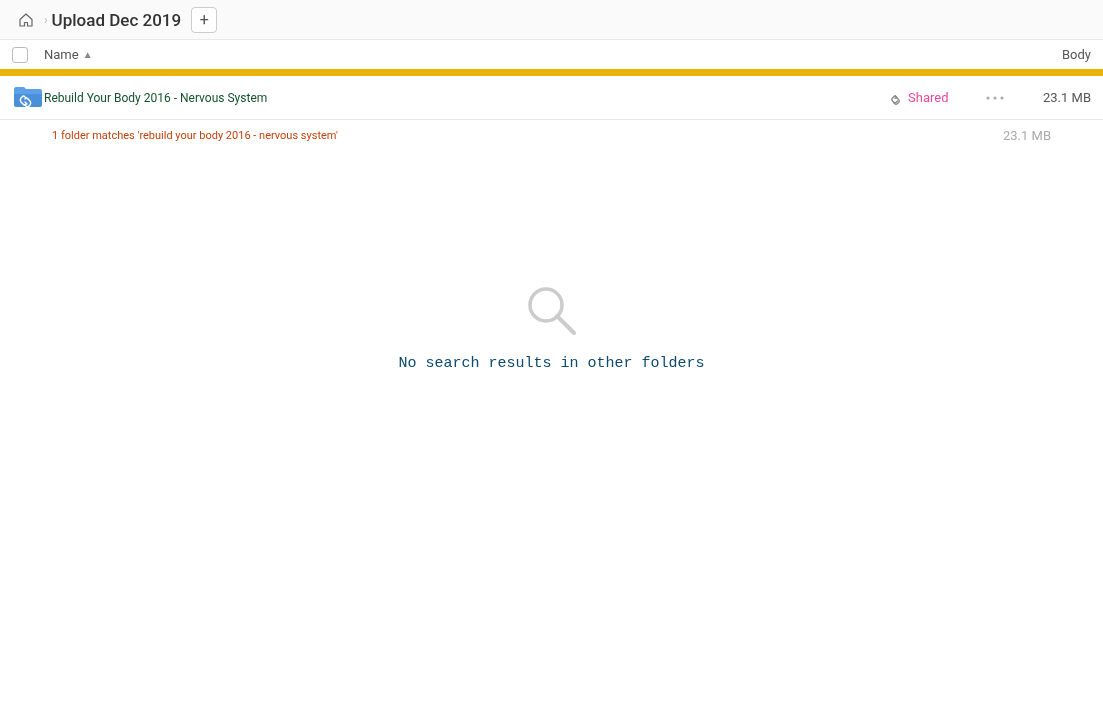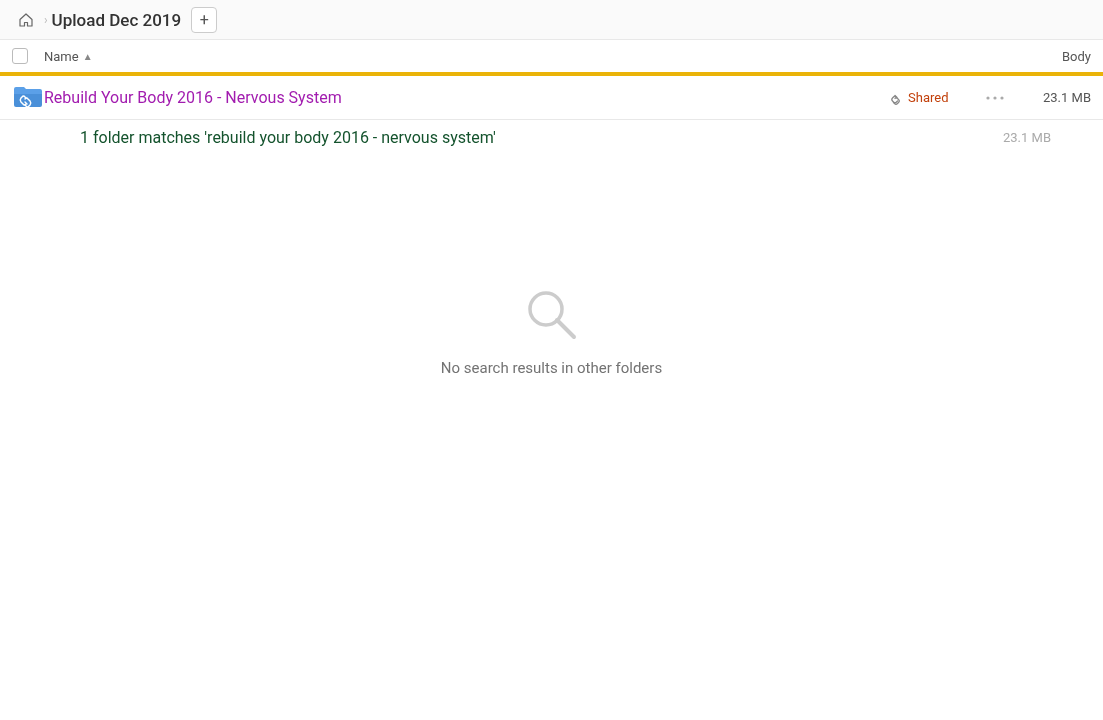--- a/index.html
+++ b/index.html
@@ -65,21 +65,21 @@
       font-size: 16px;
       line-height: 1;
     }
 
     
     .column-header {
       display: flex;
       align-items: center;
       padding: 0 12px;
       height: 36px;
-      border-bottom: 4px solid #eab308;
+      border-bottom: 7px solid #eab308;
       background: #fff;
     }
 
     .col-checkbox {
       width: 32px;
       display: flex;
       align-items: center;
     }
 
     .col-name {
@@ -117,29 +117,29 @@
       justify-content: center;
     }
 
     .folder-icon-svg {
       width: 28px;
       height: 22px;
     }
 
     .file-name {
       flex: 1;
-      font-size: 16px;
-      color: #a21caf;
+      font-size: 12px;
+      color: #14532d;
     }
 
     .file-shared {
       display: flex;
       align-items: center;
       gap: 5px;
-      color: #c2410c;
+      color: #ec4899;
       font-size: 13px;
       min-width: 90px;
     }
 
     .file-more {
       width: 32px;
       display: flex;
       align-items: center;
       justify-content: center;
       color: #999;
@@ -157,23 +157,22 @@
     
     .match-info-row {
       display: flex;
       align-items: center;
       padding: 8px 52px;
       background: #fff;
     }
 
     .match-info-text {
       flex: 1;
-      font-size: 16px;
-      color: #14532d;
-      margin-left: 28px;
+      font-size: 11px;
+      color: #c2410c;
     }
 
     .match-info-size {
       font-size: 13px;
       color: #aaa;
       min-width: 80px;
       text-align: right;
     }
 
     
@@ -187,21 +186,22 @@
 
     .empty-search-icon {
       width: 60px;
       height: 60px;
       color: #ccc;
       margin-bottom: 14px;
     }
 
     .empty-state-text {
       font-size: 15px;
-      color: #737373;
+      color: #0c4a6e;
+      font-family: Liberation Mono, monospace;
     }
 
     
     .checkbox-box {
       width: 16px;
       height: 16px;
       border: 1.5px solid #bbb;
       border-radius: 3px;
       background: #fff;
       cursor: pointer;

